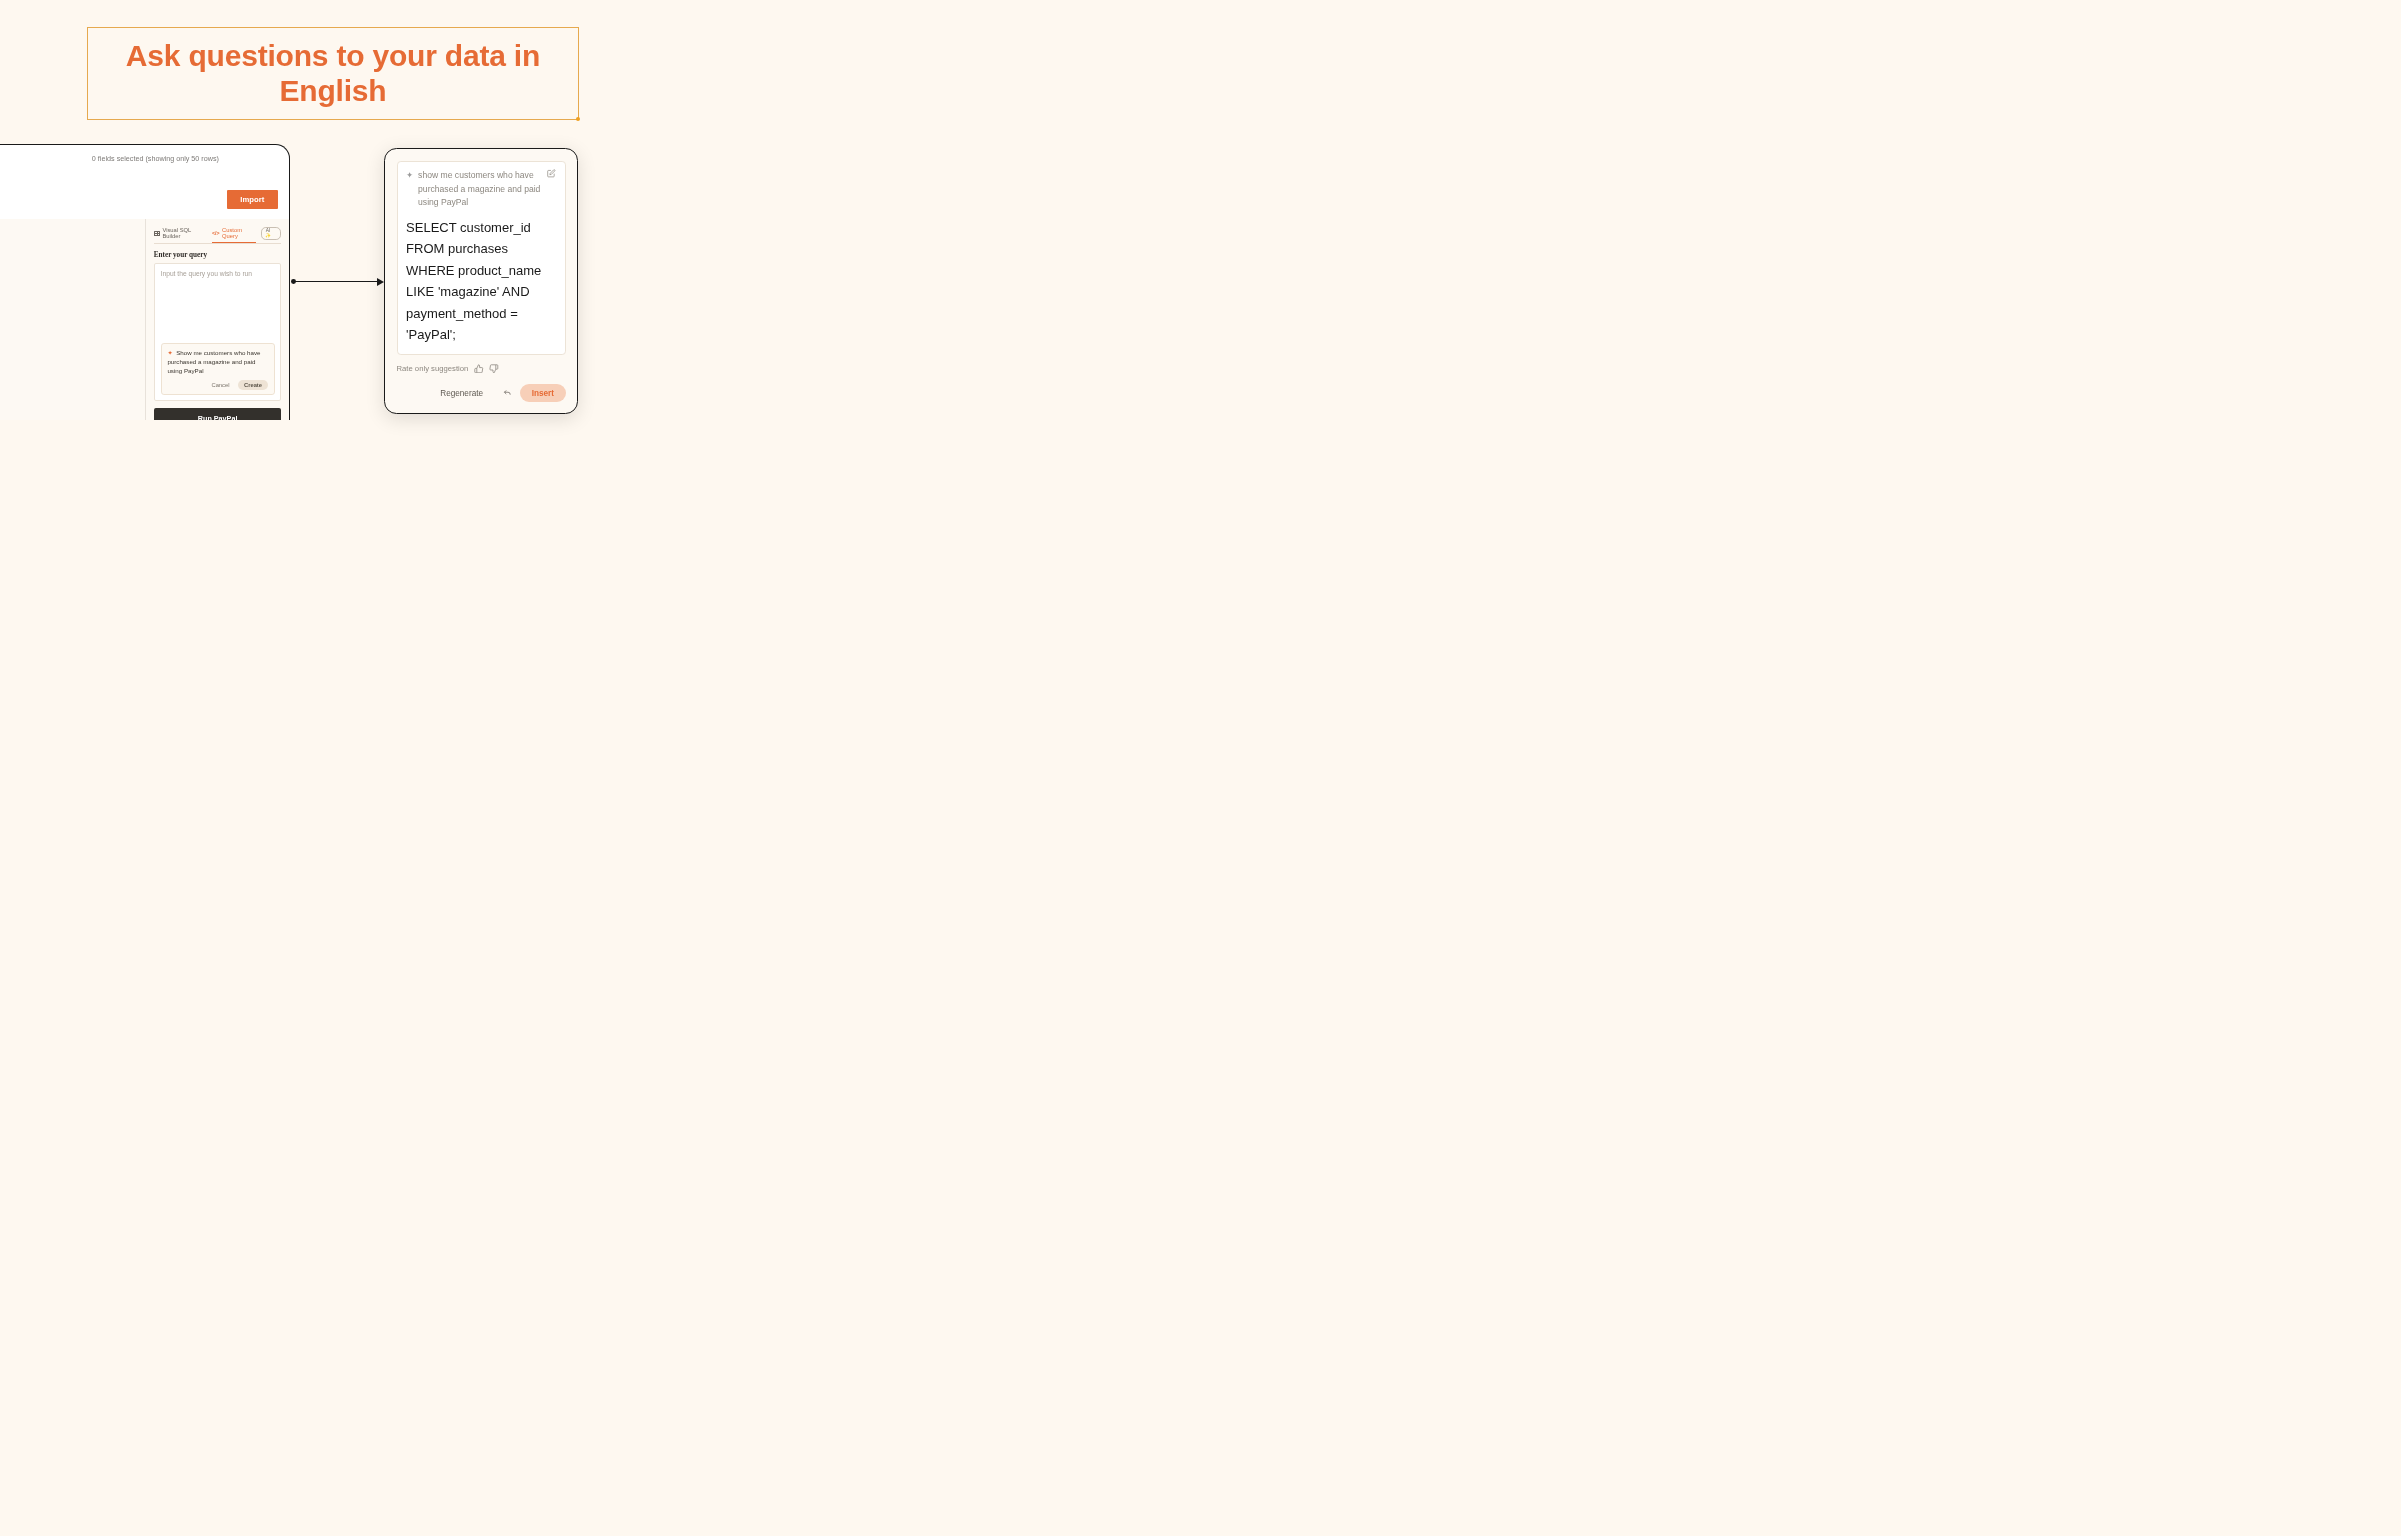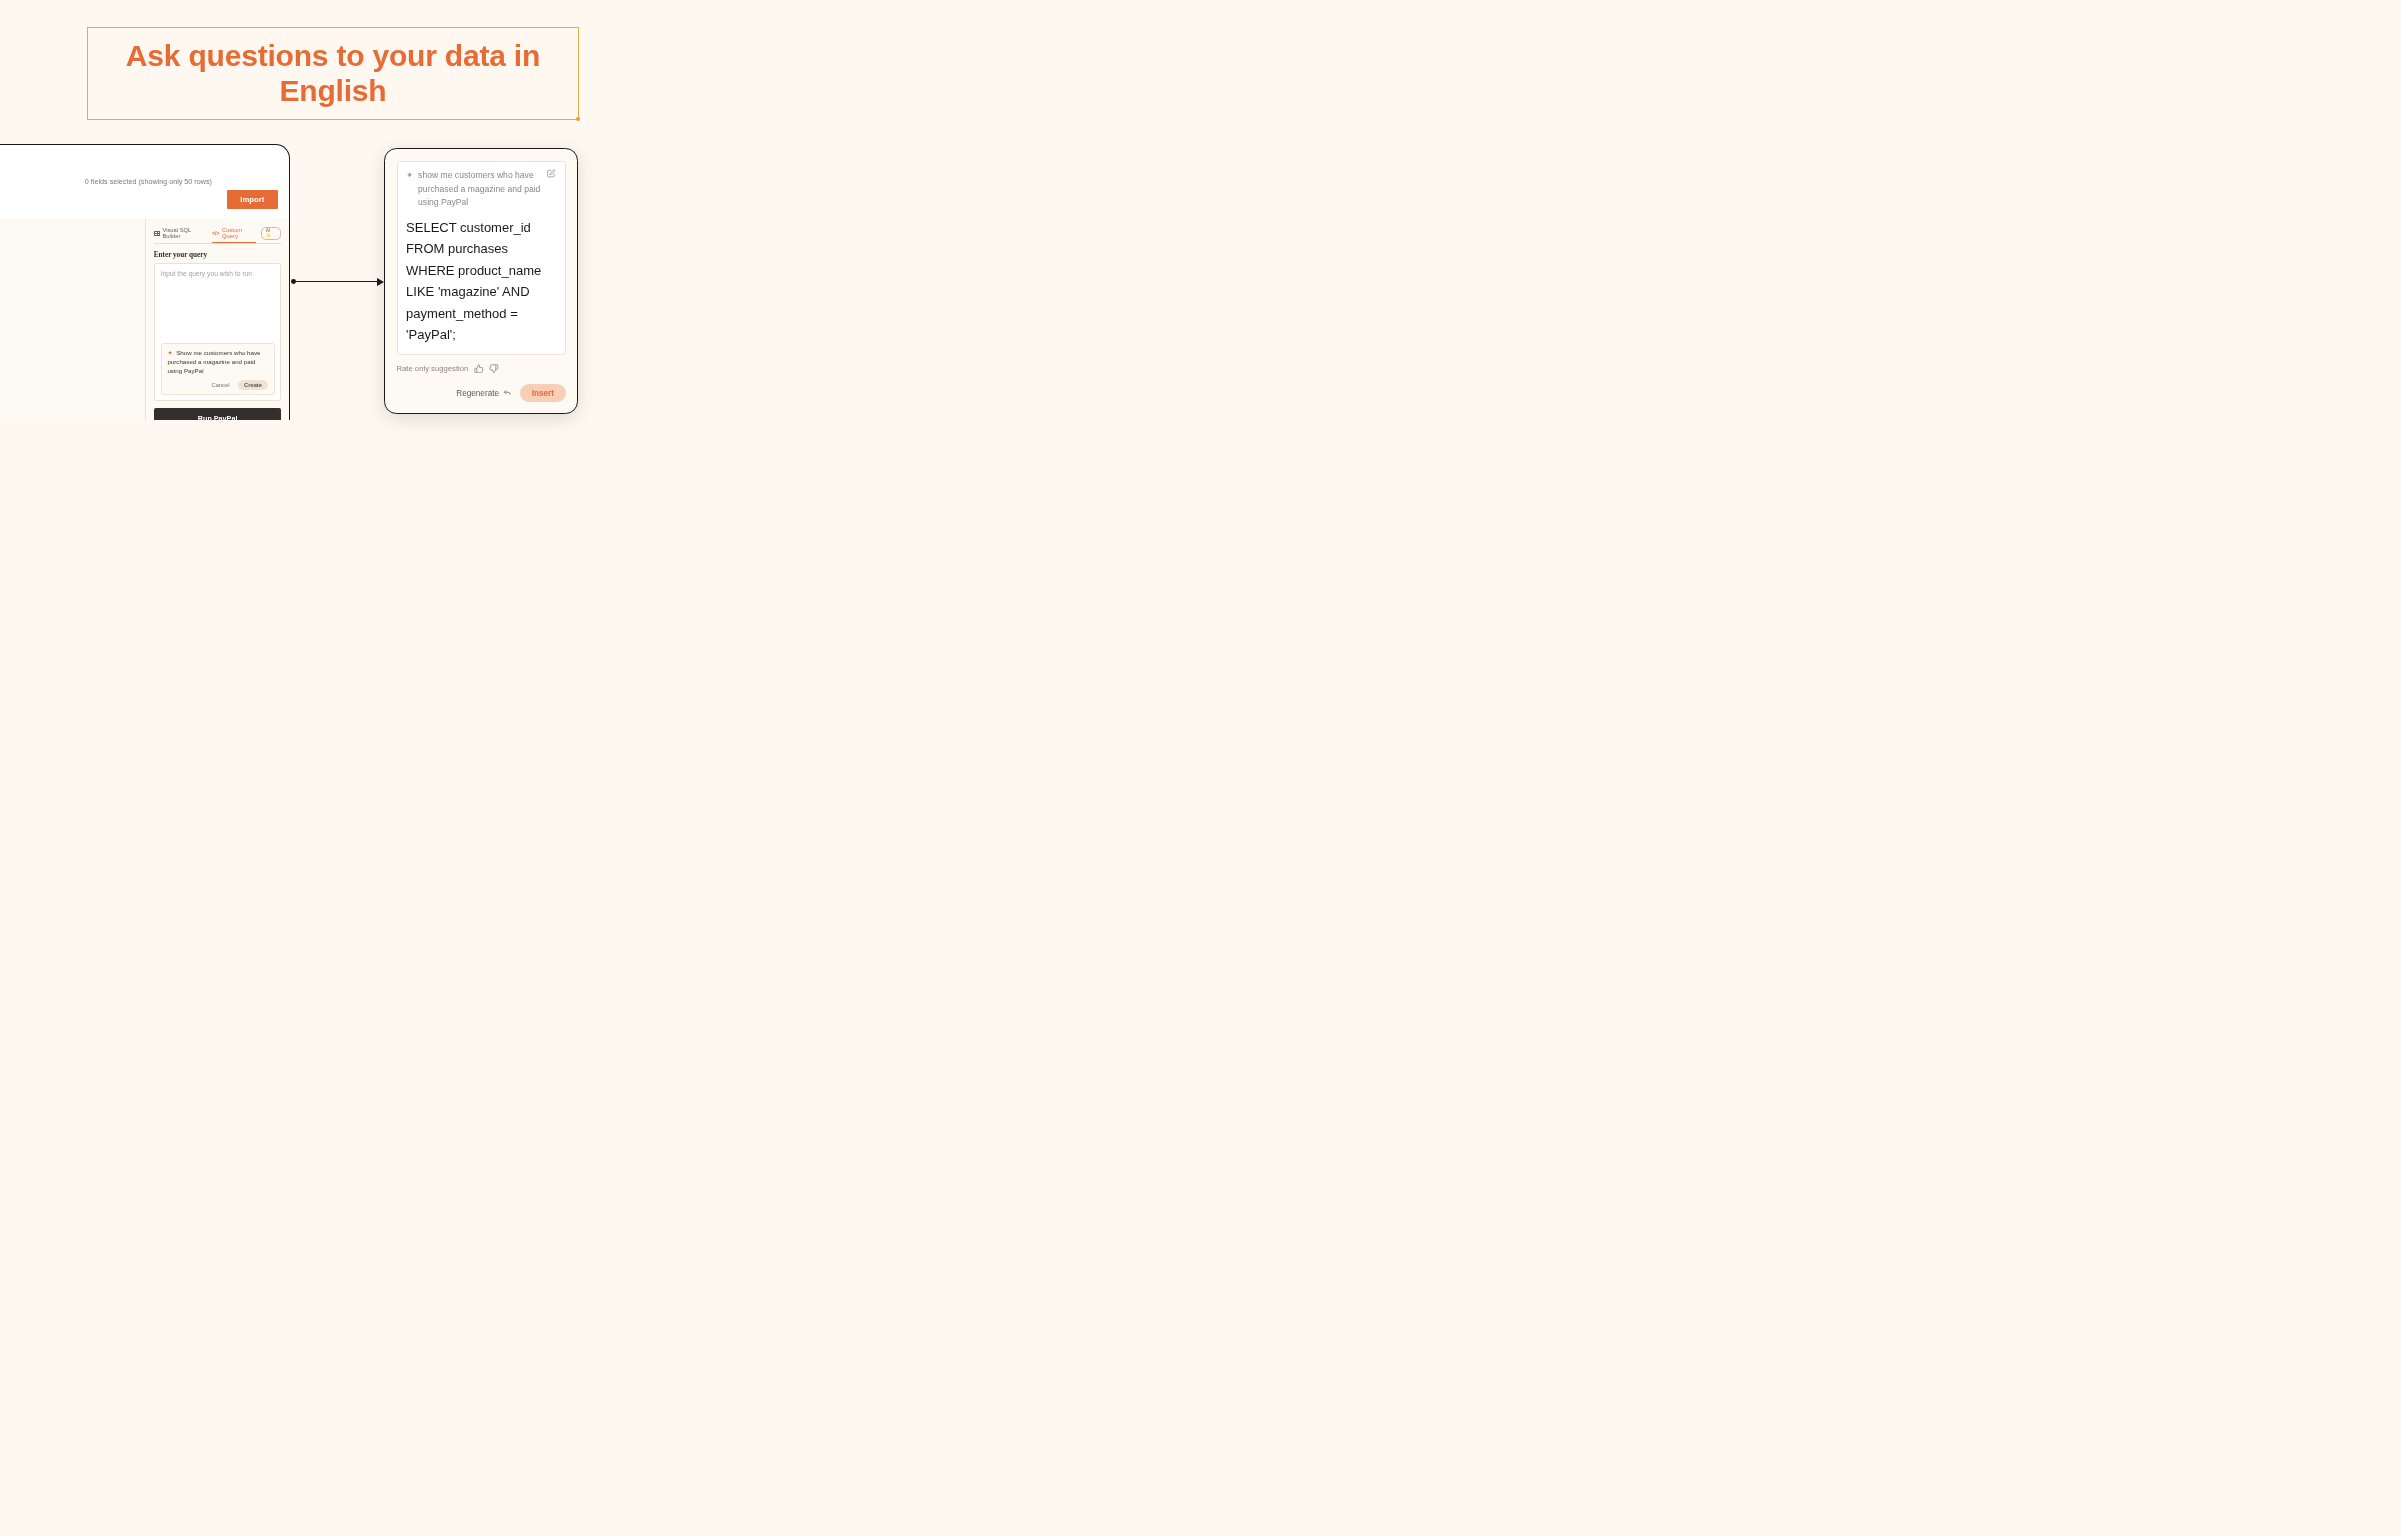--- a/index.html
+++ b/index.html
@@ -62,24 +62,23 @@
     height: 276px;
     background: #fff;
     border: 1.9px solid #1a1a1a;
     border-top-right-radius: 14.4px;
     border-bottom: none;
     overflow: hidden;
   }
 
   .topbar {
     display: flex;
-    align-items: center;
     justify-content: flex-end;
     padding: 8.6px 11.5px 6.7px;
-    gap: 15px;
+    gap: 8px;
   }
   .status-text {
     color: #7d7a77;
     font-size: 7.2px;
   }
   .import-btn {
     background: #e66b35;
     color: #fff;
     border: none;
     padding: 5.3px 13.4px;
@@ -327,21 +326,21 @@
     justify-content: flex-end;
     align-items: center;
     gap: 8.6px;
     margin-top: 10.6px;
   }
   .regen {
     color: #5f5a52;
     font-size: 8.2px;
     display: inline-flex;
     align-items: center;
-    gap: 4px;
+    gap: 20px;
     cursor: pointer;
     justify-content: center;
   }
   .undo-icon {
     width: 8.6px; height: 8.6px;
   }
   .insert-btn {
     background: #f7cfb8;
     color: #e66b35;
     border: none;

